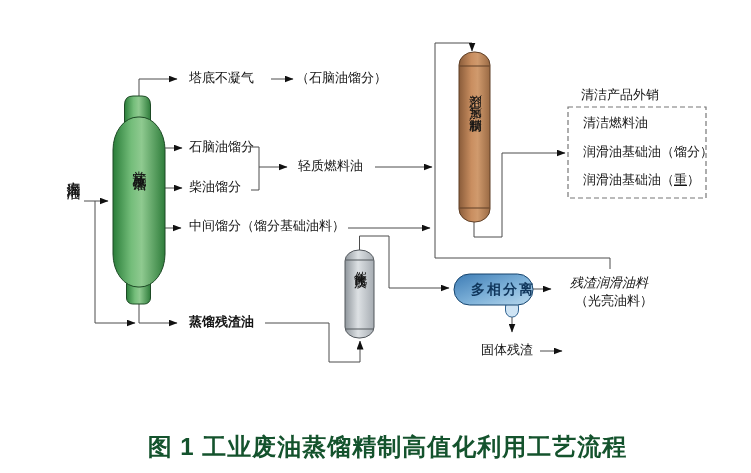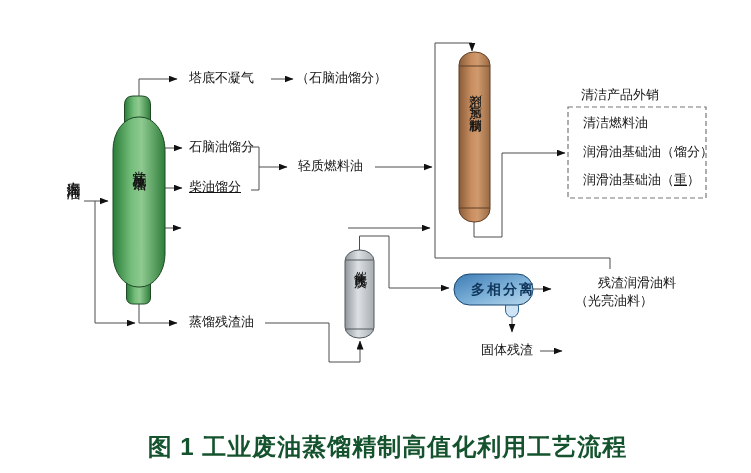--- a/index.html
+++ b/index.html
@@ -108,35 +108,36 @@
   </svg>
 
   <div class="lbl vert" style="left:53px;top:170px;font-size:14px;">废润滑油</div>
 
   <div class="lbl vert" style="left:119px;top:160px;font-size:14px;">常减压蒸馏</div>
 
   <div class="lbl" style="left:177px;top:71px;">塔底不凝气</div>
   <div class="lbl" style="left:284px;top:71px;">（石脑油馏分）</div>
 
   <div class="lbl" style="left:177px;top:140px;">石脑油馏分</div>
-  <div class="lbl" style="left:177px;top:180px;text-decoration:underline;">柴油馏分</div>
+  <div class="lbl" style="left:177px;top:180px;">柴油馏分</div>
   <div class="lbl" style="left:286px;top:159px;text-align:right;">轻质燃料油</div>
+  <div class="lbl" style="left:177px;top:219px;">中间馏分（馏分基础油料）</div>
 
   <div class="lbl vert" style="left:456px;top:84px;font-size:12.5px;letter-spacing:0;">溶剂╱加氢╱膜精制</div>
 
   <div class="lbl" style="left:569px;top:88px;">清洁产品外销</div>
   <div class="lbl" style="left:571px;top:116px;text-align:right;">清洁燃料油</div>
   <div class="lbl" style="left:571px;top:173px;"><span>润滑油基础油（</span><span class="underlined">重</span><span>）</span></div>
   <div class="lbl" style="left:571px;top:145px;">润滑油基础油（馏分）</div>
 
   <div class="lbl vert" style="left:340px;top:261px;">催化改质</div>
 
-  <div class="lbl" style="left:177px;top:315px;">蒸馏残渣油</div>
+  <div class="lbl" style="left:177px;top:315px;font-weight:bold;">蒸馏残渣油</div>
 
   <div class="lbl sep-label" style="left:442px;top:281px;width:98px;">多相分离</div>
 
-  <div class="lbl" style="left:586px;top:276px;">残渣润滑油料</div>
+  <div class="lbl" style="left:558px;top:276px;font-style:italic;">残渣润滑油料</div>
   <div class="lbl" style="left:563px;top:294px;">（光亮油料）</div>
 
   <div class="lbl" style="left:469px;top:343px;">固体残渣</div>
 
   <div class="caption">图 1 工业废油蒸馏精制高值化利用工艺流程</div>
 </div>
 
 </body></html>

